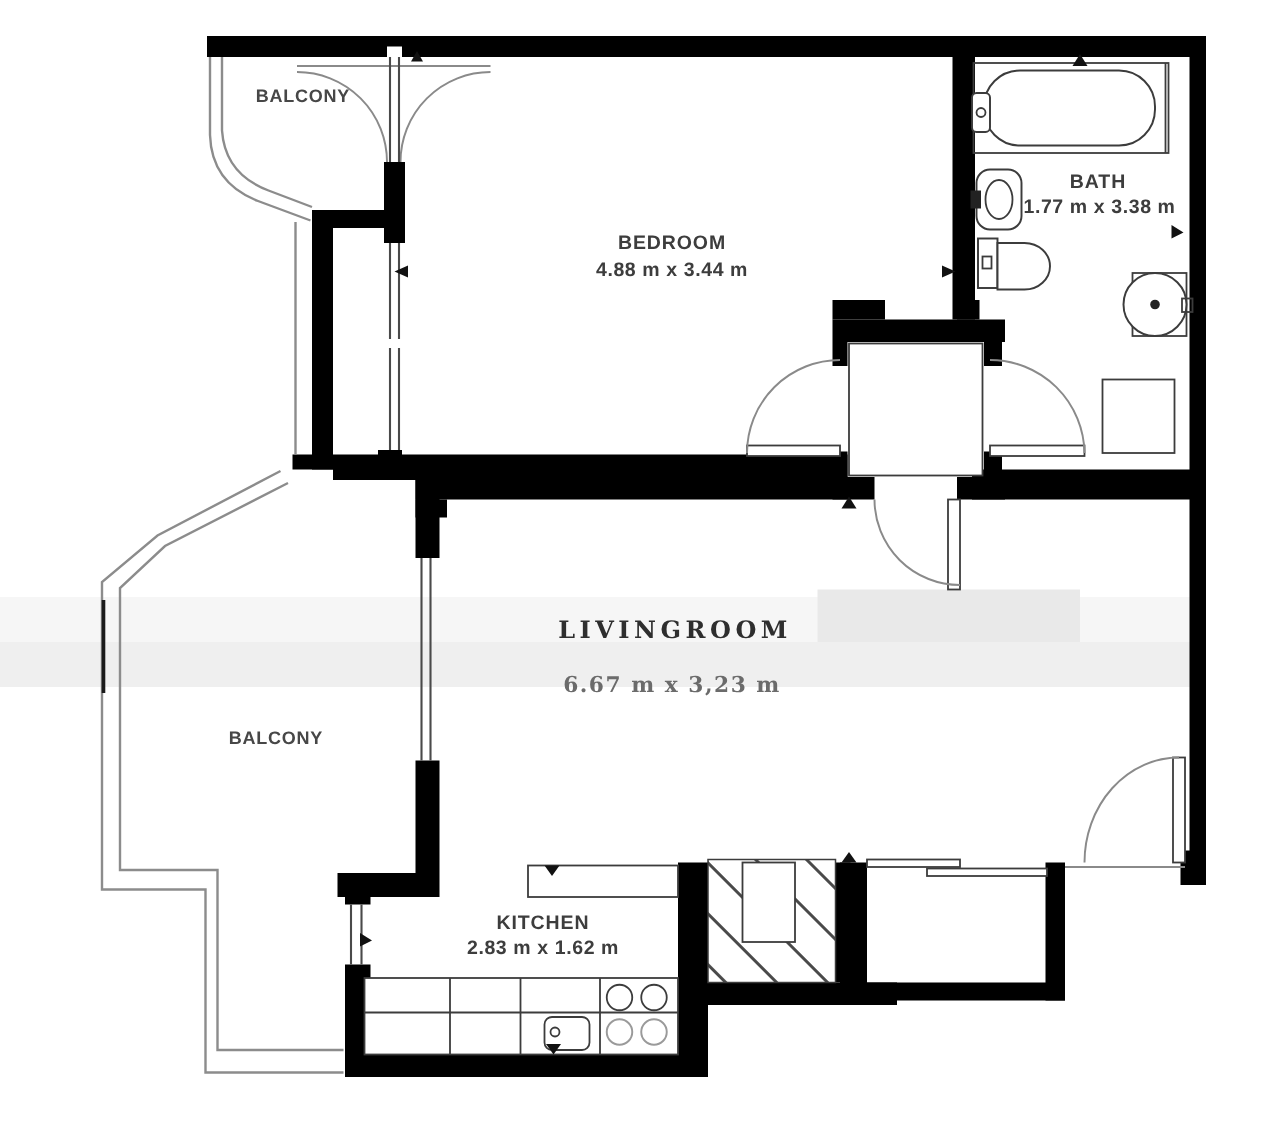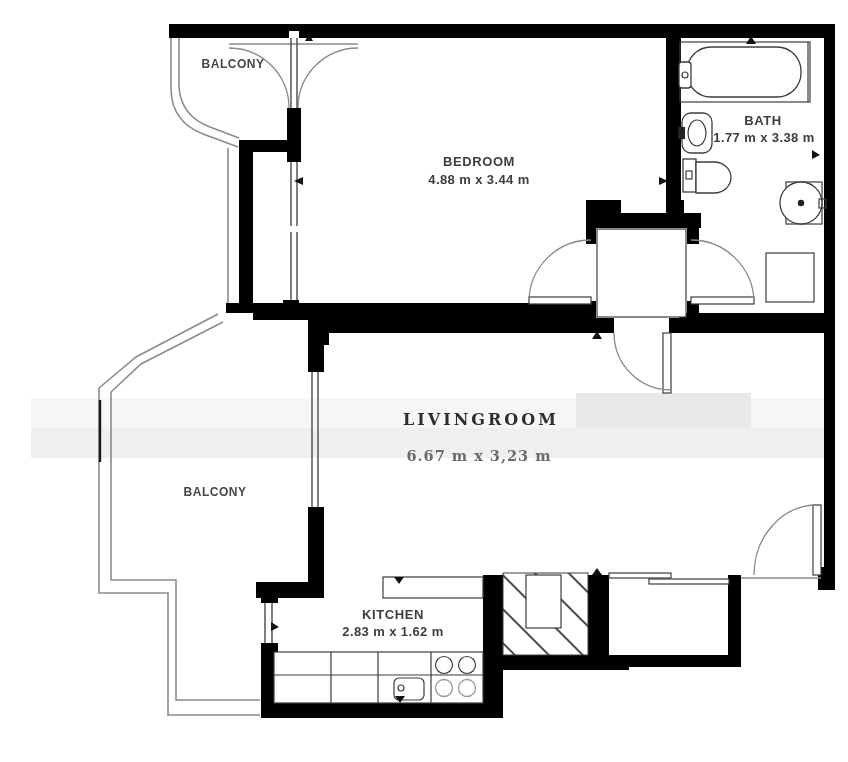--- a/index.html
+++ b/index.html
@@ -1,17 +1,17 @@
 <!DOCTYPE html>
 <html><head>
 <meta charset="utf-8">
 <style>
   html,body{margin:0;padding:0;background:#ffffff;}
   .stage{position:relative;width:804px;height:762px;background:#ffffff;overflow:hidden;
-         font-family:"Liberation Sans","DejaVu Sans",sans-serif;padding-left:31px;}
+         font-family:"Liberation Sans","DejaVu Sans",sans-serif;}
   svg{display:block}
   .room-label{font-family:"Liberation Sans","DejaVu Sans",sans-serif;font-size:13px;font-weight:700;
               letter-spacing:.6px;fill:#3d3d3d;}
   .room-dims{font-family:"Liberation Sans","DejaVu Sans",sans-serif;font-size:13px;font-weight:700;
              letter-spacing:.4px;fill:#3d3d3d;}
   .balcony-label{font-family:"Liberation Sans","DejaVu Sans",sans-serif;font-size:12px;font-weight:700;
                  letter-spacing:.5px;fill:#474747;}
   .lr-label{font-family:"DejaVu Serif","Liberation Serif",serif;font-size:16px;font-weight:700;
             letter-spacing:3px;fill:#2e2e2e;}
   .lr-dims{font-family:"DejaVu Serif","Liberation Serif",serif;font-size:14.5px;font-weight:700;

